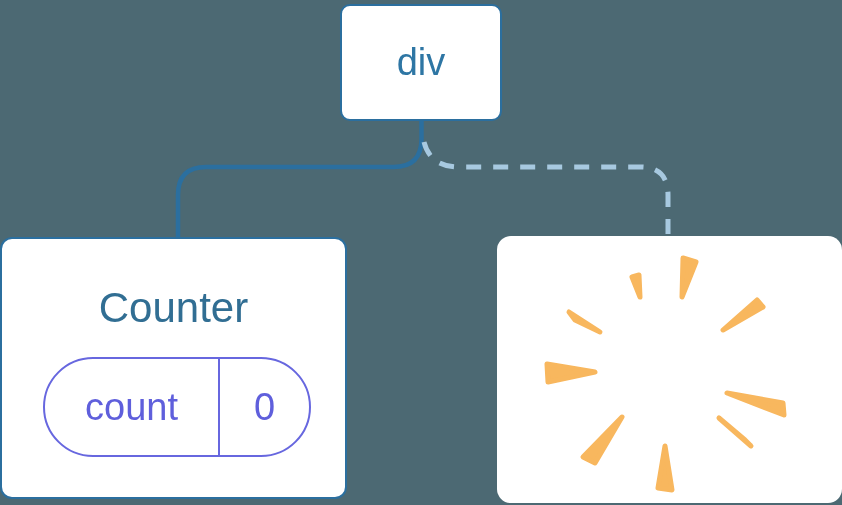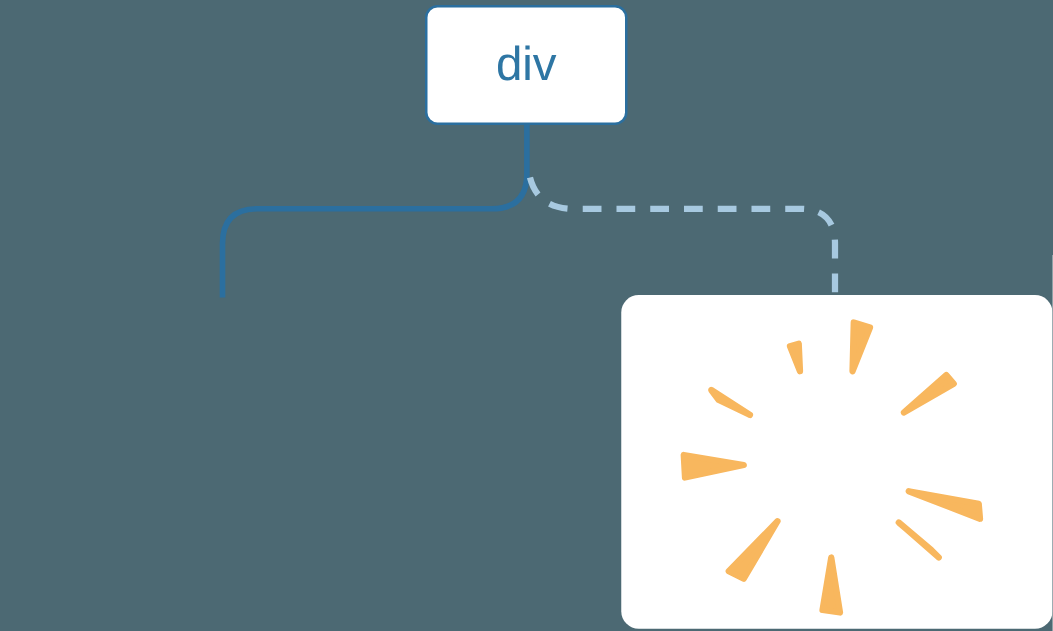--- a/index.html
+++ b/index.html
@@ -43,21 +43,21 @@
     fill: none;
     stroke: var(--dashed-link);
     stroke-width: 5;
     stroke-dasharray: 15 12;
   }
   .root-node {
     position: absolute;
     left: 340px;
     top: 4px;
     width: 162px;
-    height: 96px;
+    height: 117px;
     box-sizing: border-box;
     background: var(--card-bg);
     border: 2.5px solid var(--node-border);
     border-radius: 10px;
     display: flex;
     align-items: center;
     justify-content: center;
     font-size: 38px;
     font-weight: 500;
     color: var(--node-text);
@@ -139,20 +139,27 @@
 
   <svg class="links-svg" viewBox="0 0 842 505" aria-hidden="true">
     <path class="link-solid" d="M421.5 98 L421.5 139 Q421.5 167 393.5 167 L206 167 Q178 167 178 195 L178 238"></path>
     <path class="link-dashed" d="M424 142 Q430 166 457 167 L640 167 Q668 167 668 195 L668 237"></path>
   </svg>
 
   <div class="root-node">
     <span>div</span>
   </div>
 
+  <div class="counter-card">
+    <div class="counter-title">Counter</div>
+    <div class="state-pill">
+      <div class="state-key-cell">count</div>
+      <div class="state-value-cell">0</div>
+    </div>
+  </div>
 
   <div class="removed-card">
     <svg class="poof-svg" viewBox="0 0 345 267" aria-hidden="true">
       <polygon class="poof-ray" points="185,61 186,22 199,26"></polygon>
       <polygon class="poof-ray" points="143,61 135,41 142,39"></polygon>
       <polygon class="poof-ray" points="226,94 260,64 266,71"></polygon>
       <polygon class="poof-ray" points="103,96 72,76 78,84"></polygon>
       <polygon class="poof-ray" points="98,136 50,128 51,146"></polygon>
       <polygon class="poof-ray" points="230,157 286,167 287,179"></polygon>
       <polygon class="poof-ray" points="222,182 248,204 254,210"></polygon>

